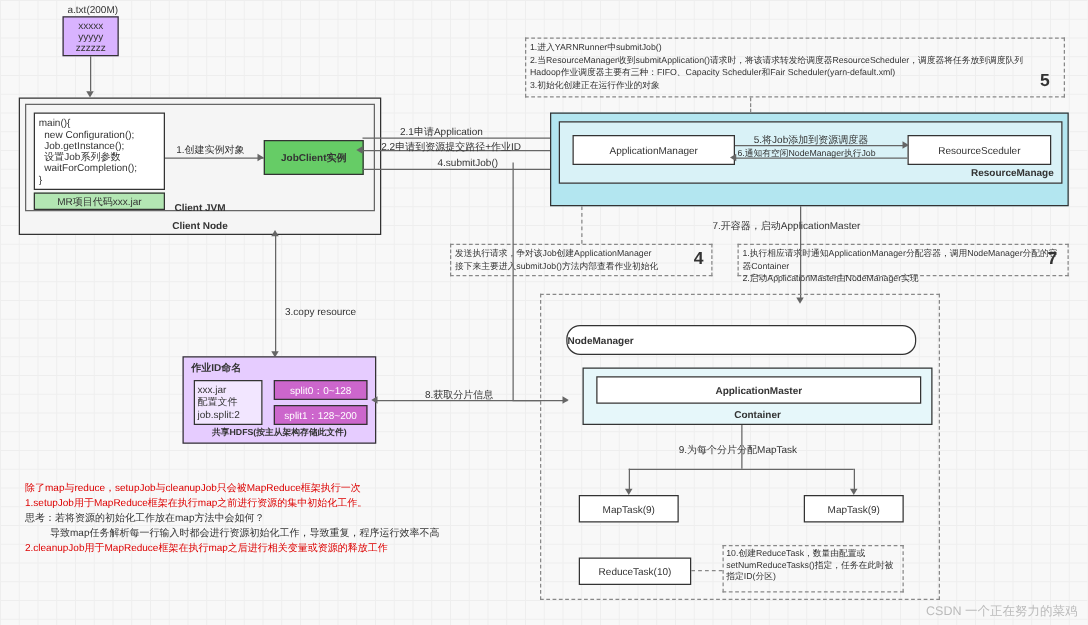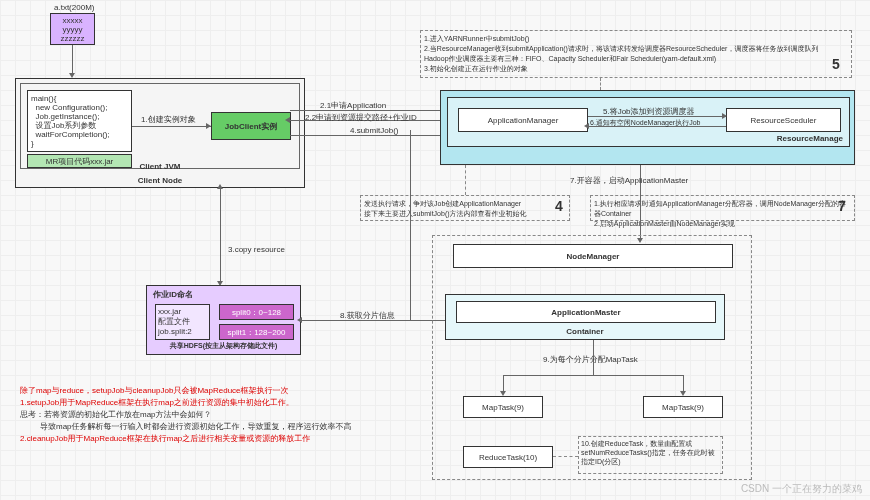--- a/index.html
+++ b/index.html
@@ -123,22 +123,22 @@
   <div class="box" style="left:72px;top:38px;width:75px;height:16px;background:#cc66cc;color:#fff;text-align:center;line-height:16px;">split1：128~200</div>
   <div class="title-bar" style="position:absolute;bottom:1px;left:0;right:0;font-size:7px;font-weight:bold;">共享HDFS(按主从架构存储此文件)</div>
 </div>
 
 <div class="conn h" style="left:301px;top:320px;width:153px;"></div>
 <div class="arrow l" style="left:297px;top:317px;"></div>
 <div class="arrow r" style="left:450px;top:317px;"></div>
 <div class="label" style="left:340px;top:310px;">8.获取分片信息</div>
 
 <div class="box dash" style="left:432px;top:235px;width:320px;height:245px;">
-  <div class="box" style="left:20px;top:8px;width:280px;height:24px;text-align:center;line-height:24px;font-weight:bold;">NodeManager</div>
-  <div class="box" style="left:12px;top:58px;width:280px;height:46px;background:#e6f7fa;">
+  <div class="box" style="left:20px;top:24px;width:280px;height:24px;line-height:24px;font-weight:bold;border-radius:11px;">NodeManager</div>
+  <div class="box" style="left:33px;top:58px;width:280px;height:46px;background:#e6f7fa;">
     <div class="box" style="left:10px;top:6px;width:260px;height:22px;text-align:center;line-height:22px;font-weight:bold;">ApplicationMaster</div>
     <div class="title-bar" style="position:absolute;bottom:1px;left:0;right:0;font-weight:bold;">Container</div>
   </div>
   <div class="conn v" style="left:160px;top:104px;height:35px;"></div>
   <div class="conn h" style="left:70px;top:139px;width:180px;"></div>
   <div class="conn v" style="left:70px;top:139px;height:18px;"></div>
   <div class="conn v" style="left:250px;top:139px;height:18px;"></div>
   <div class="arrow d" style="left:67px;top:155px;"></div>
   <div class="arrow d" style="left:247px;top:155px;"></div>
   <div class="label" style="left:110px;top:118px;">9.为每个分片分配MapTask</div>

